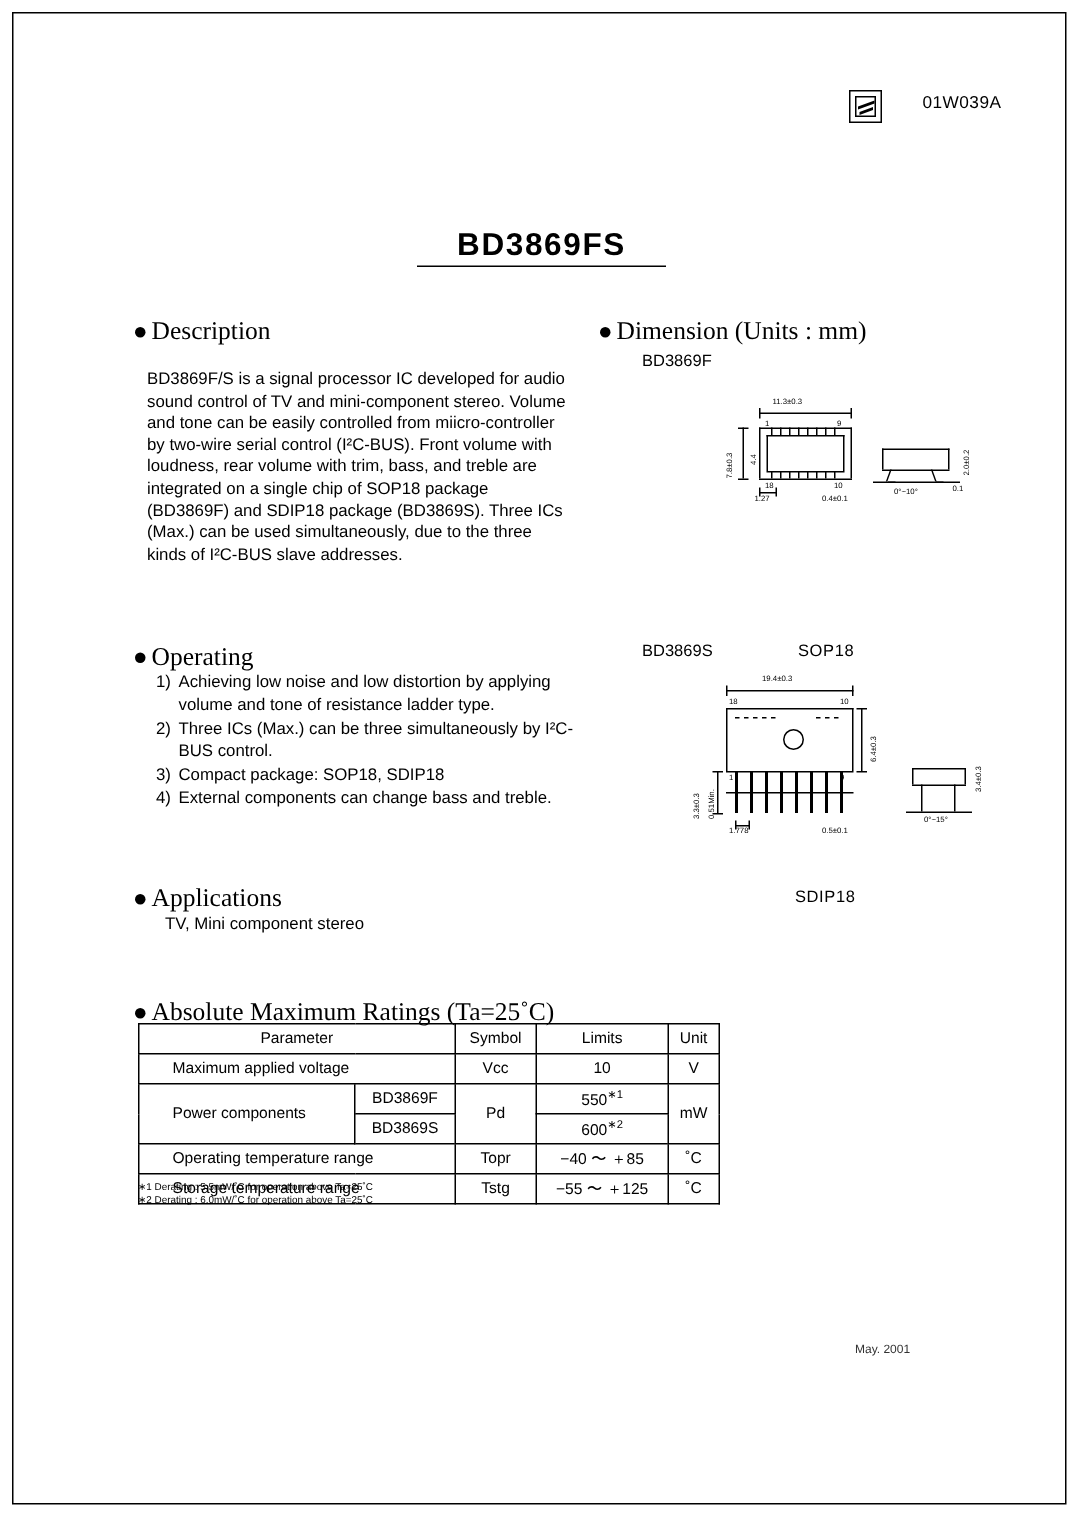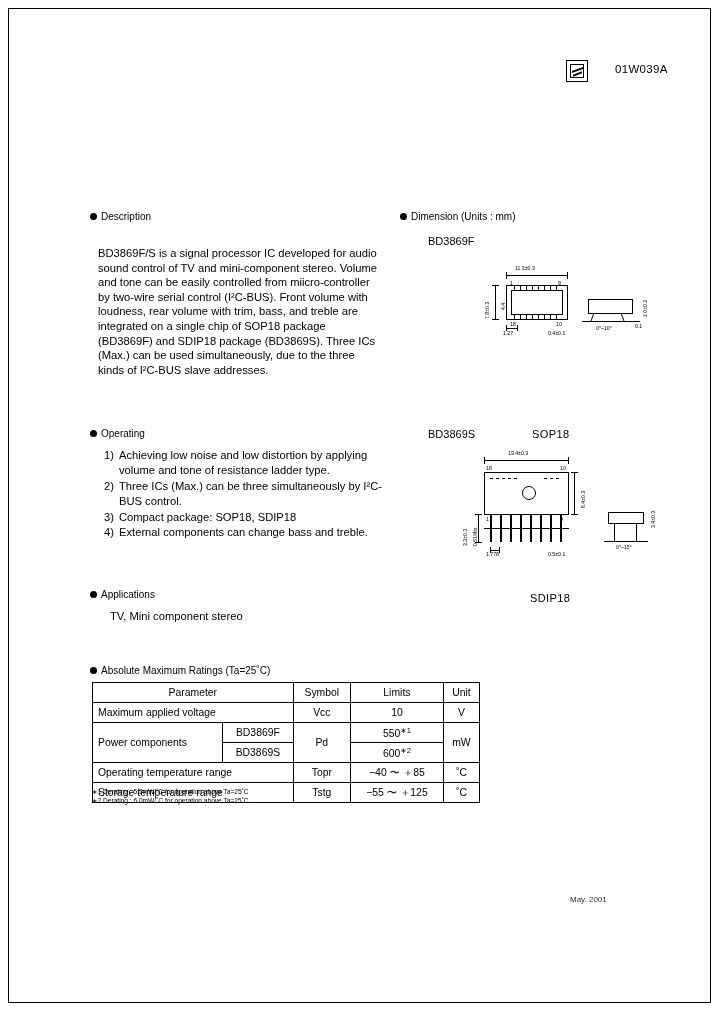--- a/index.html
+++ b/index.html
@@ -97,22 +97,23 @@
     font-size: 21px;
     font-weight: bold;
     letter-spacing: 1.1px;
     border-bottom: 1.8px solid #000;
     padding-bottom: 1px;
   }
 
   
   .bullet-head {
     position: absolute;
-    font-size: 10px;
+    font-size: 17px;
     white-space: nowrap;
+    font-family: Liberation Serif, serif;
   }
   .bullet-head .dot {
     display: inline-block;
     width: 7px;
     height: 7px;
     border-radius: 50%;
     background: #000;
     margin-right: 4px;
     vertical-align: middle;
     position: relative;
@@ -200,21 +201,21 @@
     border-collapse: collapse;
     font-size: 10.4px;
   }
   .amr-table td, .amr-table th {
     border: 1px solid #000;
     padding: 2px 4px;
     font-weight: normal;
     text-align: center;
     height: 15px;
   }
-  .amr-table td.left { text-align: left; padding-left: 5px; }
+  .amr-table td.left { text-align: left; padding-left: 22px; }
   .notes {
     position: absolute;
     left: 92px;
     top: 787px;
     font-size: 6.6px;
     line-height: 9px;
     color: #000;
   }
 
   .date-stamp {
@@ -229,20 +230,21 @@
 <body>
 
 <div class="page">
   <div class="page-border"></div>
 
   <div class="logo-box">
     <div class="logo-inner"></div>
   </div>
   <div class="doc-code">01W039A</div>
 
+  <div class="title-part">BD3869FS</div>
 
   <div class="bullet-head" id="desc-head">
     <span class="dot"></span><span>Description</span>
   </div>
   <div class="desc-body">BD3869F/S is a signal processor IC developed for audio sound control of TV and mini-component stereo.  Volume and tone can be easily controlled from miicro-controller by two-wire serial control (I²C-BUS).  Front volume with loudness, rear volume with trim, bass, and treble are integrated on a single chip of SOP18 package (BD3869F) and SDIP18 package (BD3869S).  Three ICs (Max.) can be used simultaneously, due to the three kinds of I²C-BUS slave addresses.</div>
 
   <div class="bullet-head" id="feat-head">
     <span class="dot"></span><span>Operating</span>
   </div>
   <div class="feat-list">

